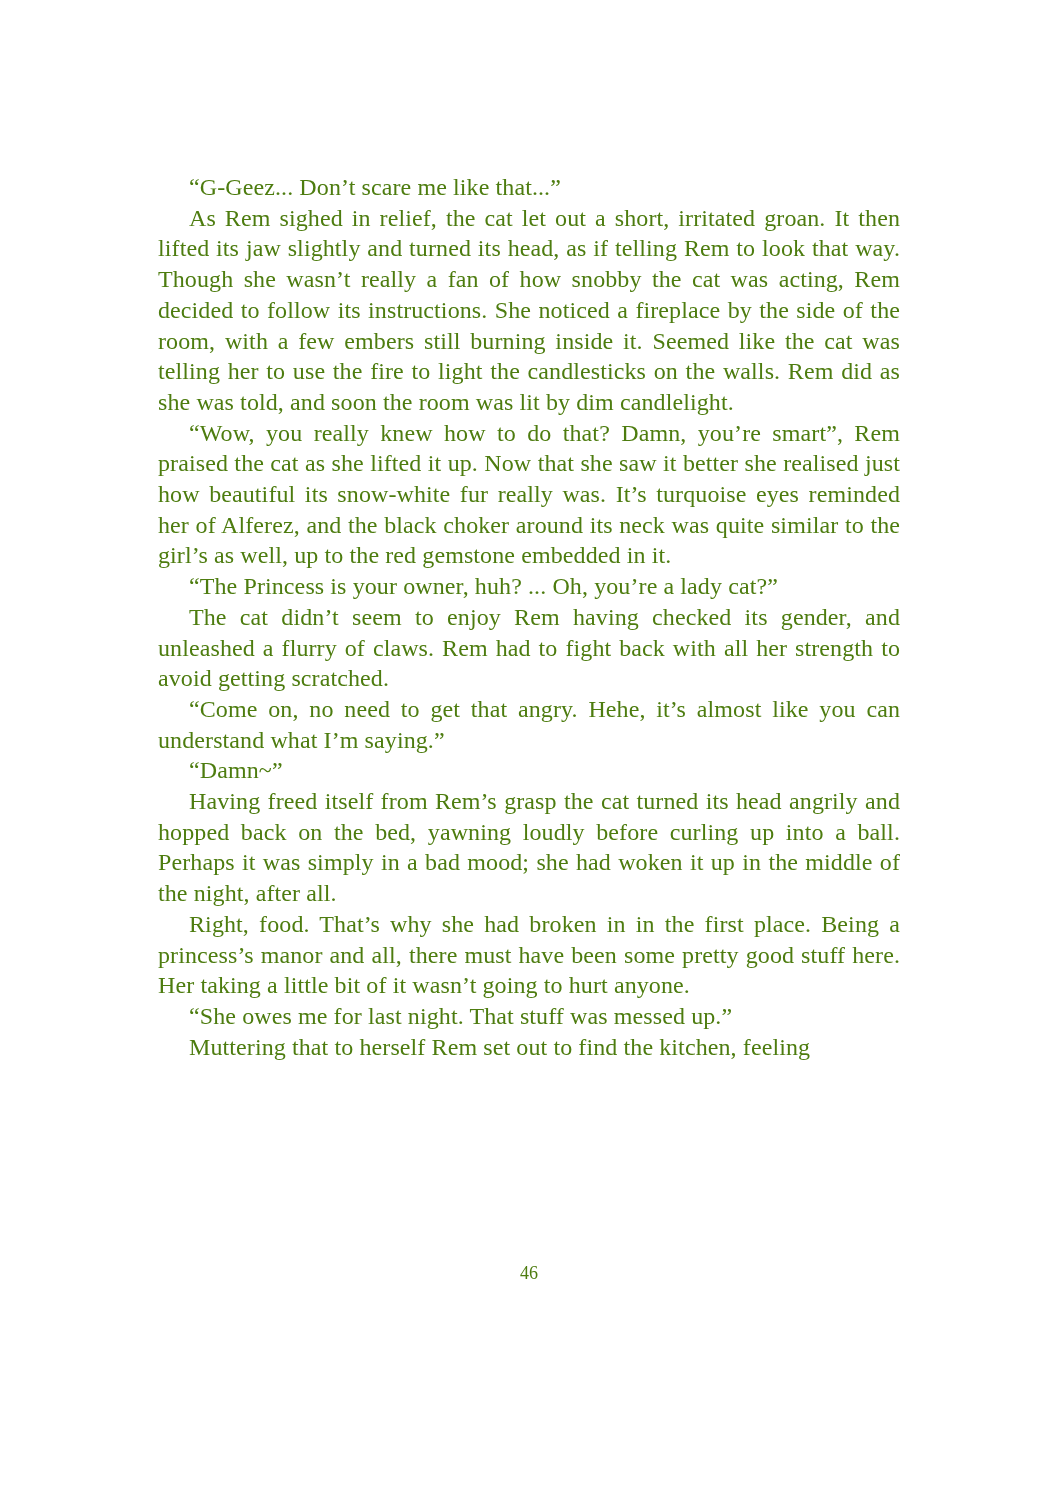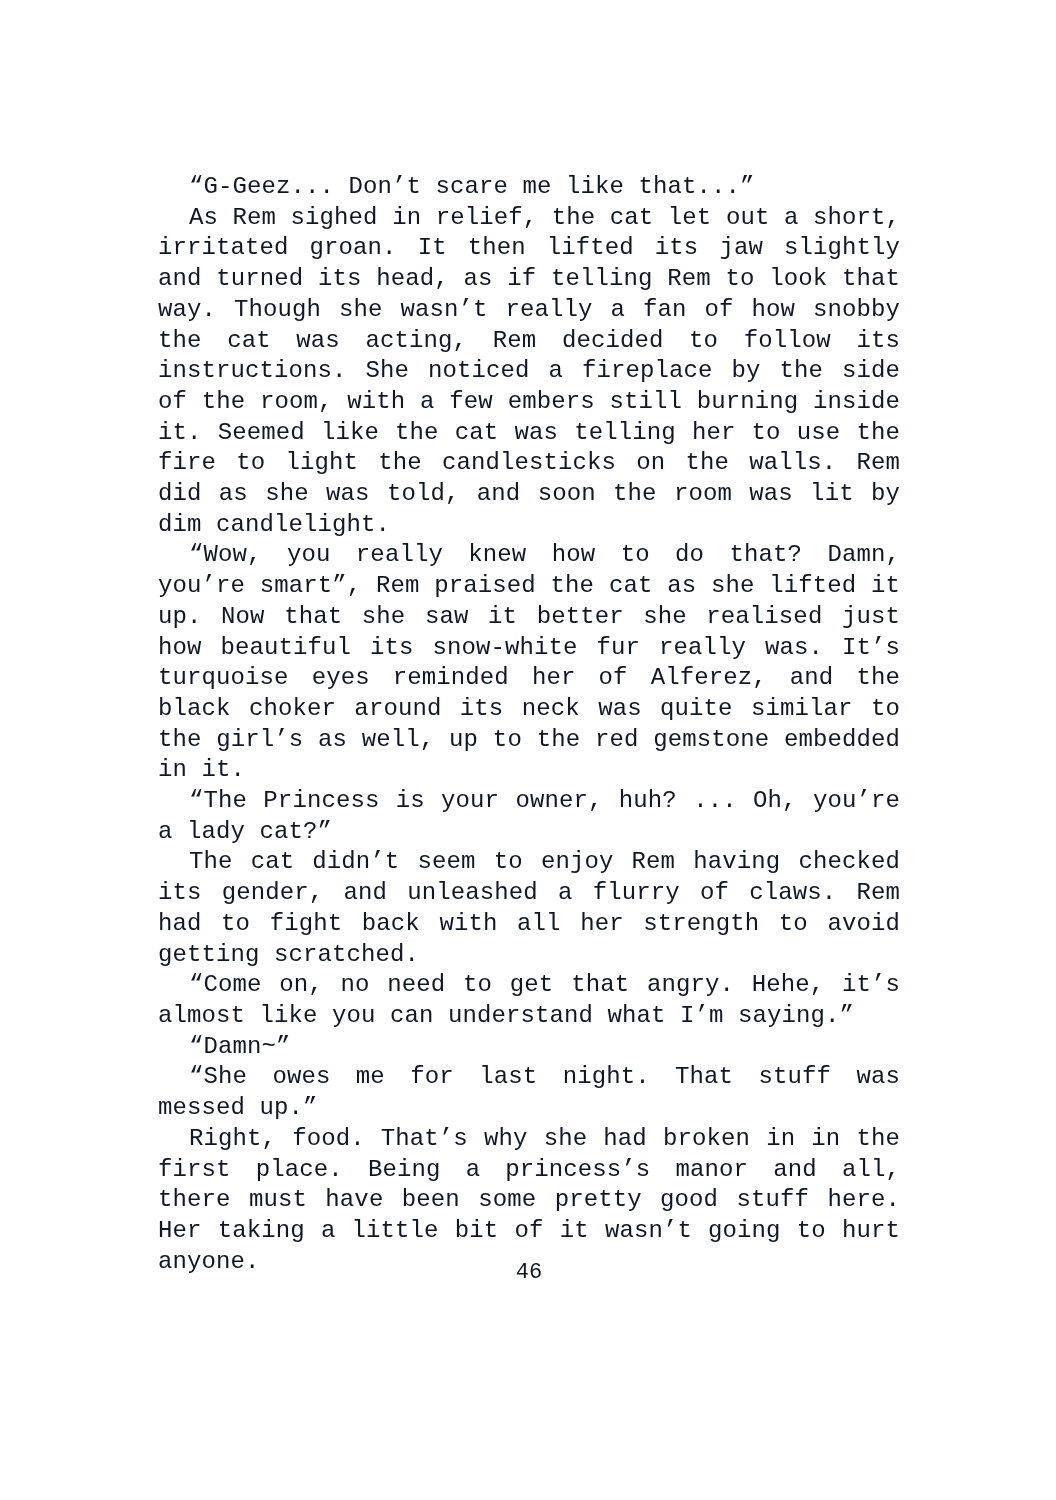--- a/index.html
+++ b/index.html
@@ -6,22 +6,22 @@
     margin: 0;
     padding: 0;
     background: #ffffff;
   }
   .page {
     position: relative;
     width: 1056px;
     height: 1500px;
     background: #ffffff;
     overflow: hidden;
-    font-family: Liberation Mono, monospace;
-    color: #0f172a;
+    font-family: Liberation Serif, serif;
+    color: #4d7c0f;
     border-radius: 9px;
   }
   .text-block {
     position: absolute;
     left: 158px;
     top: 172px;
     width: 742px;
     text-align: justify;
     hyphens: auto;
     -webkit-hyphens: auto;
@@ -33,33 +33,35 @@
     line-height: 30.7px;
     text-indent: 31px;
     letter-spacing: 0.1px;
   }
   .page-number {
     position: absolute;
     left: 158px;
     width: 742px;
     top: 1258px;
     text-align: center;
-    font-size: 22px;
+    font-size: 18px;
     line-height: 30px;
   }
 </style>
 </head>
 <body>
 
 <div class="page">
   <div class="text-block">
     <p>“G-Geez... Don’t scare me like that...”</p>
     <p>As Rem sighed in relief, the cat let out a short, irritated groan.  It then lifted its jaw slightly and turned its head, as if telling Rem to look that way.  Though she wasn’t really a fan of how snobby the cat was acting, Rem decided to follow its instructions.  She noticed a fireplace by the side of the room, with a few embers still burning inside it.  Seemed like the cat was telling her to use the fire to light the candlesticks on the walls.  Rem did as she was told, and soon the room was lit by dim candlelight.</p>
     <p>“Wow, you really knew how to do that? Damn, you’re smart”, Rem praised the cat as she lifted it up.  Now that she saw it better she realised just how beautiful its snow-white fur really was.  It’s turquoise eyes reminded her of Alferez, and the black choker around its neck was quite similar to the girl’s as well, up to the red gemstone embedded in it.</p>
     <p>“The Princess is your owner, huh? ... Oh, you’re a lady cat?”</p>
     <p>The cat didn’t seem to enjoy Rem having checked its gender, and unleashed a flurry of claws.  Rem had to fight back with all her strength to avoid getting scratched.</p>
     <p>“Come on, no need to get that angry.  Hehe, it’s almost like you can understand what I’m saying.”</p>
     <p>“Damn~”</p>
+    <p>Having freed itself from Rem’s grasp the cat turned its head angrily and hopped back on the bed, yawning loudly before curling up into a ball.  Perhaps it was simply in a bad mood; she had woken it up in the middle of the night, after all.</p>
+    <p>Right, food.  That’s why she had broken in in the first place.  Being a princess’s manor and all, there must have been some pretty good stuff here.  Her taking a little bit of it wasn’t going to hurt anyone.</p>
     <p>“She owes me for last night.  That stuff was messed up.”</p>
-    <p>Right, food.  That’s why she had broken in in the first place.  Being a princess’s manor and all, there must have been some pretty good stuff here.  Her taking a little bit of it wasn’t going to hurt anyone.</p>
+    <p>Muttering that to herself Rem set out to find the kitchen, feeling</p>
   </div>
   <div class="page-number">46</div>
 </div>
 
 </body></html>

